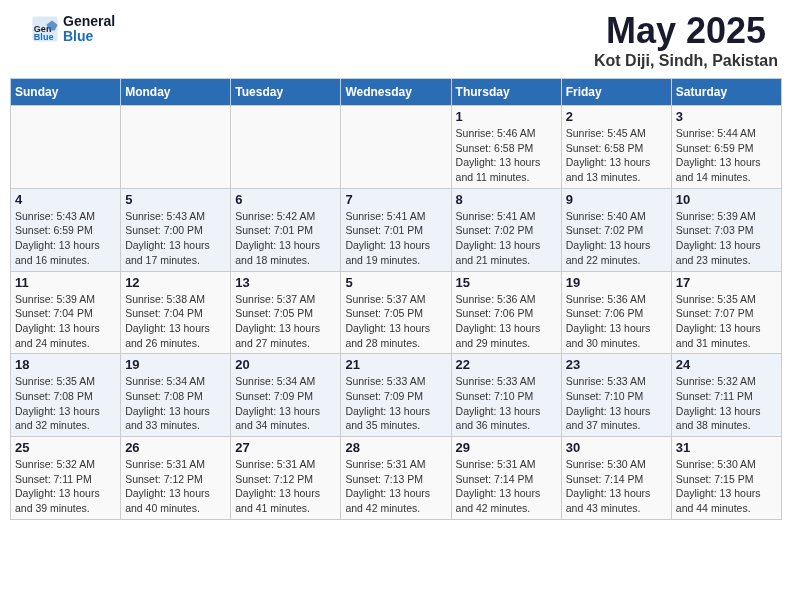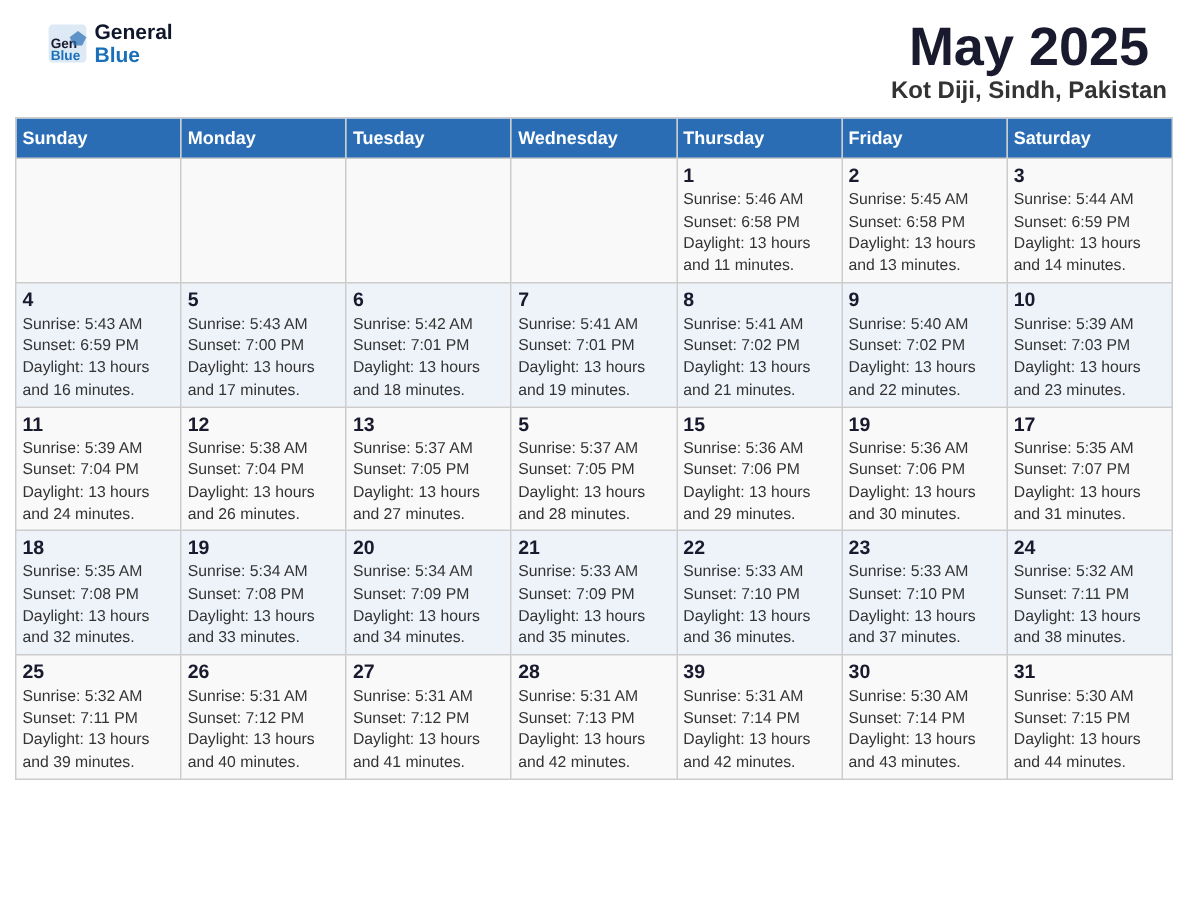--- a/index.html
+++ b/index.html
@@ -332,21 +332,21 @@
 and 41 minutes.</div>
         </td>
         <td>
           <div class="day-number">28</div>
           <div class="day-info" style="white-space: pre-line;">Sunrise: 5:31 AM
 Sunset: 7:13 PM
 Daylight: 13 hours
 and 42 minutes.</div>
         </td>
         <td>
-          <div class="day-number">39</div>
+          <div class="day-number">29</div>
           <div class="day-info" style="white-space: pre-line;">Sunrise: 5:31 AM
 Sunset: 7:14 PM
 Daylight: 13 hours
 and 42 minutes.</div>
         </td>
         <td>
           <div class="day-number">30</div>
           <div class="day-info" style="white-space: pre-line;">Sunrise: 5:30 AM
 Sunset: 7:14 PM
 Daylight: 13 hours

